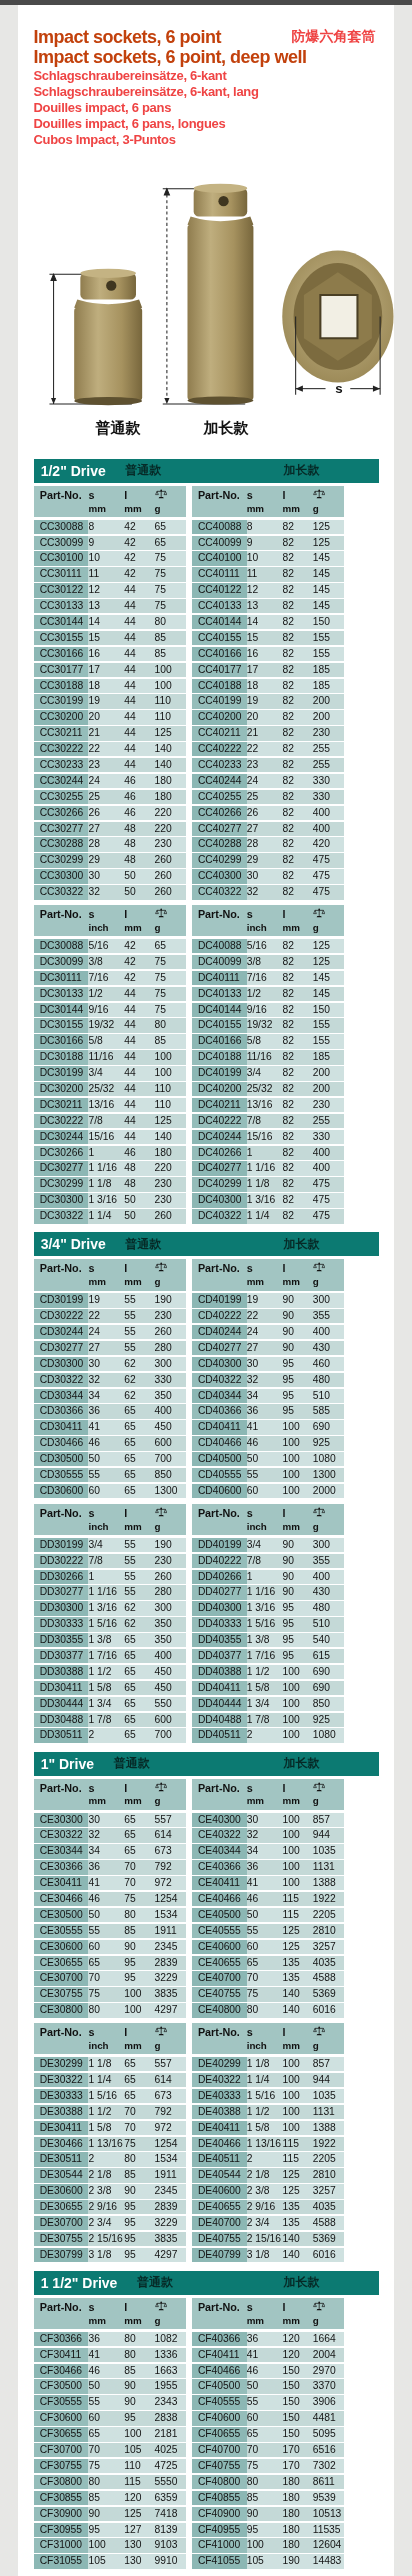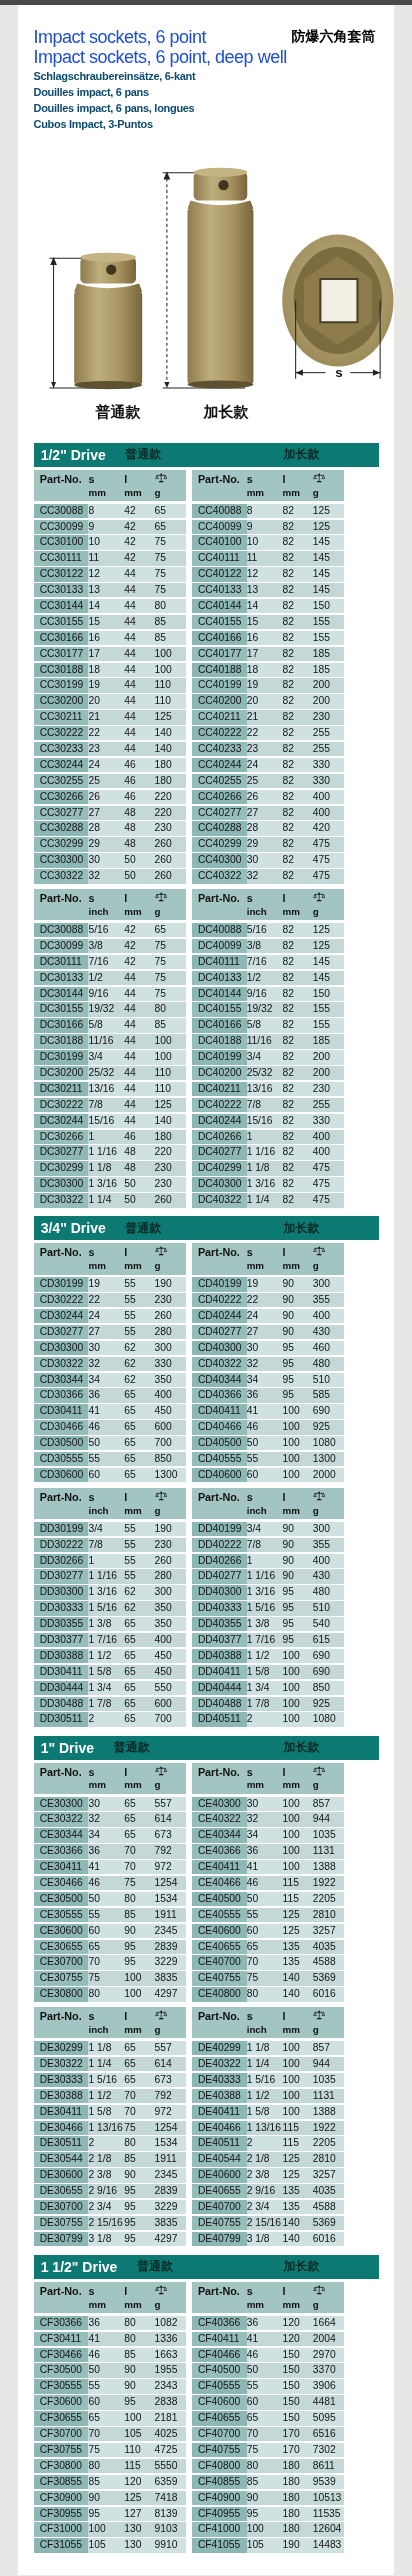--- a/index.html
+++ b/index.html
@@ -3,23 +3,23 @@
 <meta charset="utf-8">
 <style>
   html,body{margin:0;padding:0;background:#e7e7e5;font-family:"Liberation Sans",sans-serif;}
   body{width:412px;}
   .top-strip{height:5.2px;background:#4a4a4a;}
   .page{width:376px;margin:0 auto;background:#ffffff;padding:12.4px 0 20.6px 0;}
   .inner{padding:0 15.5px;}
 
   
   .title-block{margin-top:9.3px;position:relative;}
-  .t-big{display:block;font-size:18px;font-weight:normal;line-height:20.6px;letter-spacing:-0.5px;color:#1d4ed8;transform-origin:left;}
-  .t-med{display:block;font-size:11px;font-weight:bold;line-height:16px;letter-spacing:-0.3px;color:#0c4a6e;}
-  .title-cn{position:absolute;top:1px;right:3.1px;font-size:14px;font-weight:bold;color:#000000;}
+  .t-big{display:block;font-size:18px;font-weight:bold;line-height:20.6px;letter-spacing:-0.5px;color:#c2410c;transform-origin:left;}
+  .t-med{display:block;font-size:13px;font-weight:bold;line-height:16px;letter-spacing:-0.3px;color:#ef4444;}
+  .title-cn{position:absolute;top:1px;right:3.1px;font-size:14px;font-weight:bold;color:#ef4444;}
 
   
   .photo-area{position:relative;margin:14.4px 0 3.1px 0;height:289px;}
   .photo-area svg{display:block;}
   .caption{position:absolute;font-size:15px;font-weight:bold;color:#111;}
   .cap-std{left:62px;top:257px;}
   .cap-long{left:170px;top:257px;}
 
   
   .drive-band{position:relative;background:#0c7a72;height:24px;margin-top:7.2px;display:flex;align-items:center;}
@@ -54,20 +54,21 @@
 
 <div class="top-strip"></div>
 
 <div class="page">
   <div class="inner">
 
     <div class="title-block">
       <span class="t-big">Impact sockets, 6 point</span>
       <span class="t-big">Impact sockets, 6 point, deep well</span>
       <span class="t-med">Schlagschraubereinsätze, 6-kant</span>
+      <span class="t-med">Schlagschraubereinsätze, 6-kant, lang</span>
       <span class="t-med">Douilles impact, 6 pans</span>
       <span class="t-med">Douilles impact, 6 pans, longues</span>
       <span class="t-med">Cubos Impact, 3-Puntos</span>
       <span class="title-cn">防爆六角套筒</span>
     </div>
 
     <div class="photo-area">
       <svg width="376" height="255" viewBox="0 0 730 495">
         <defs>
           <linearGradient id="bronze" x1="0" y1="0" x2="1" y2="0">

